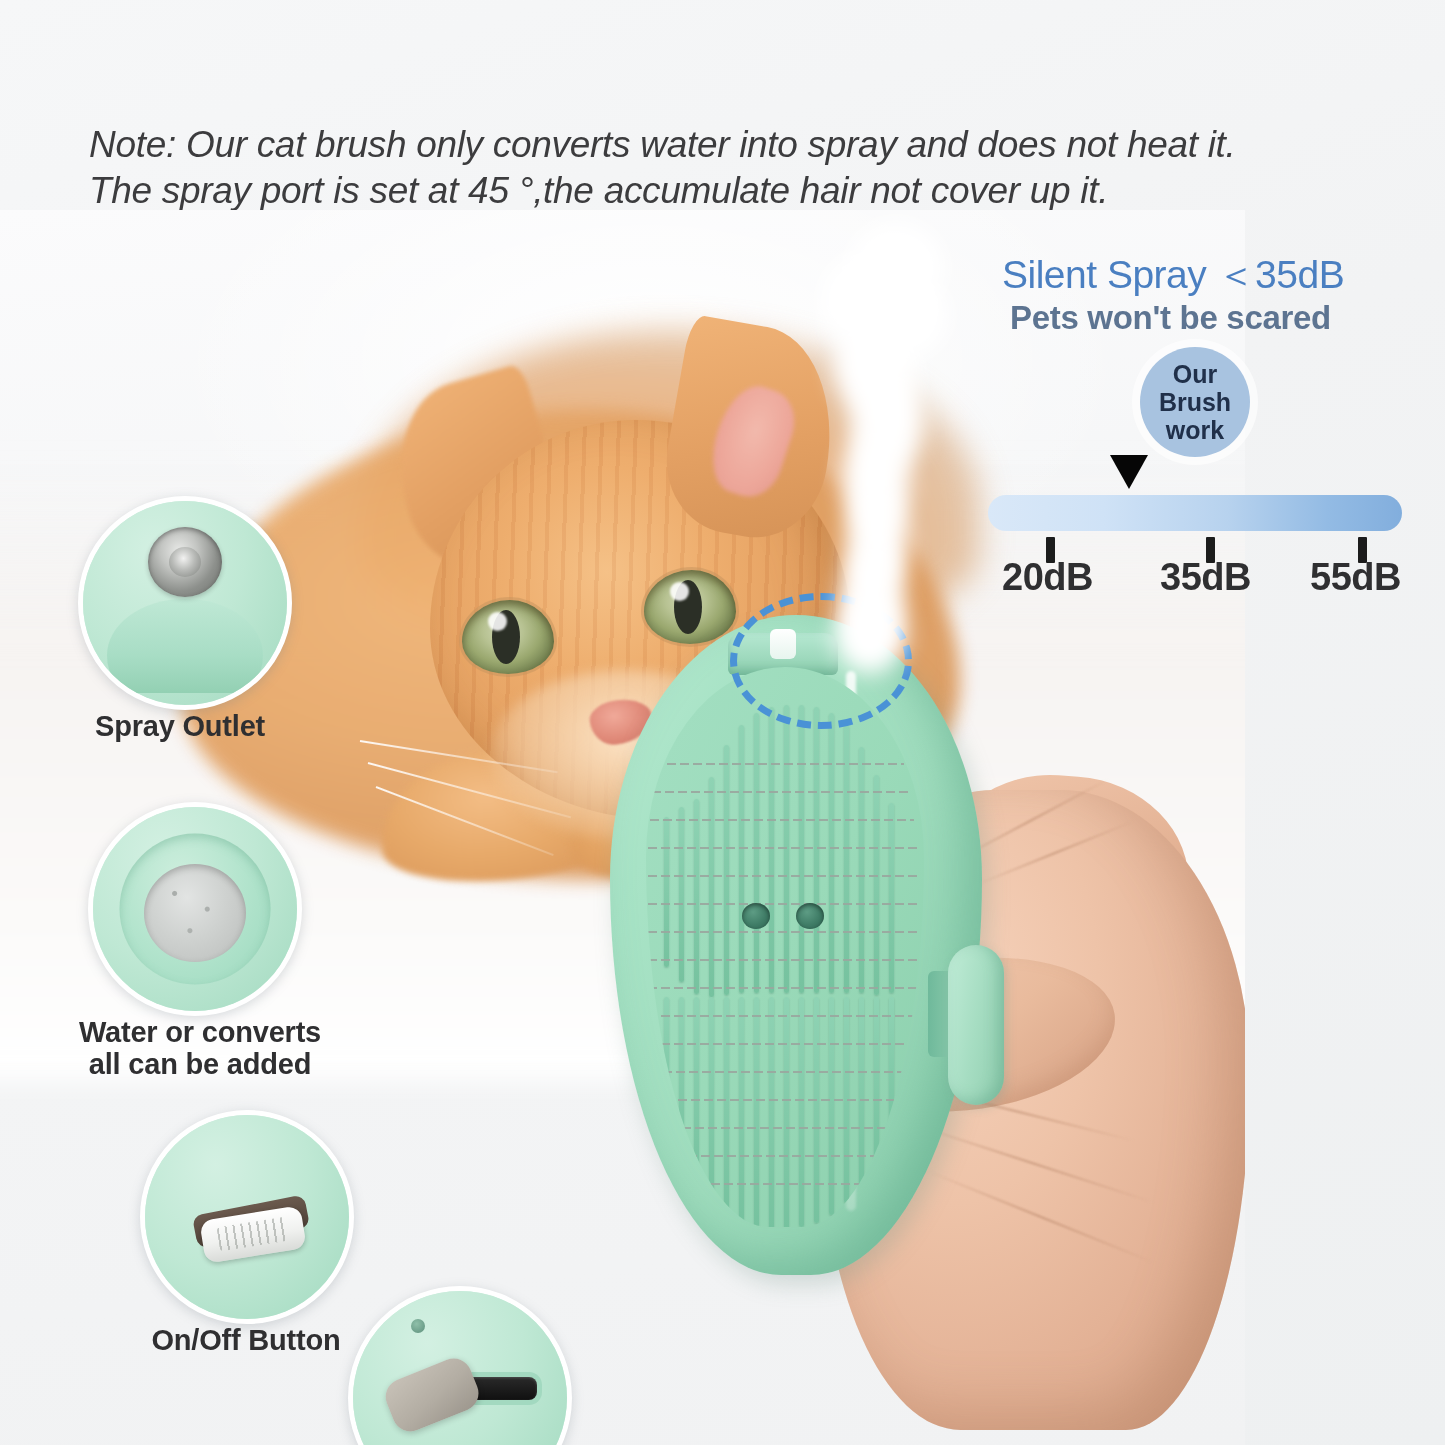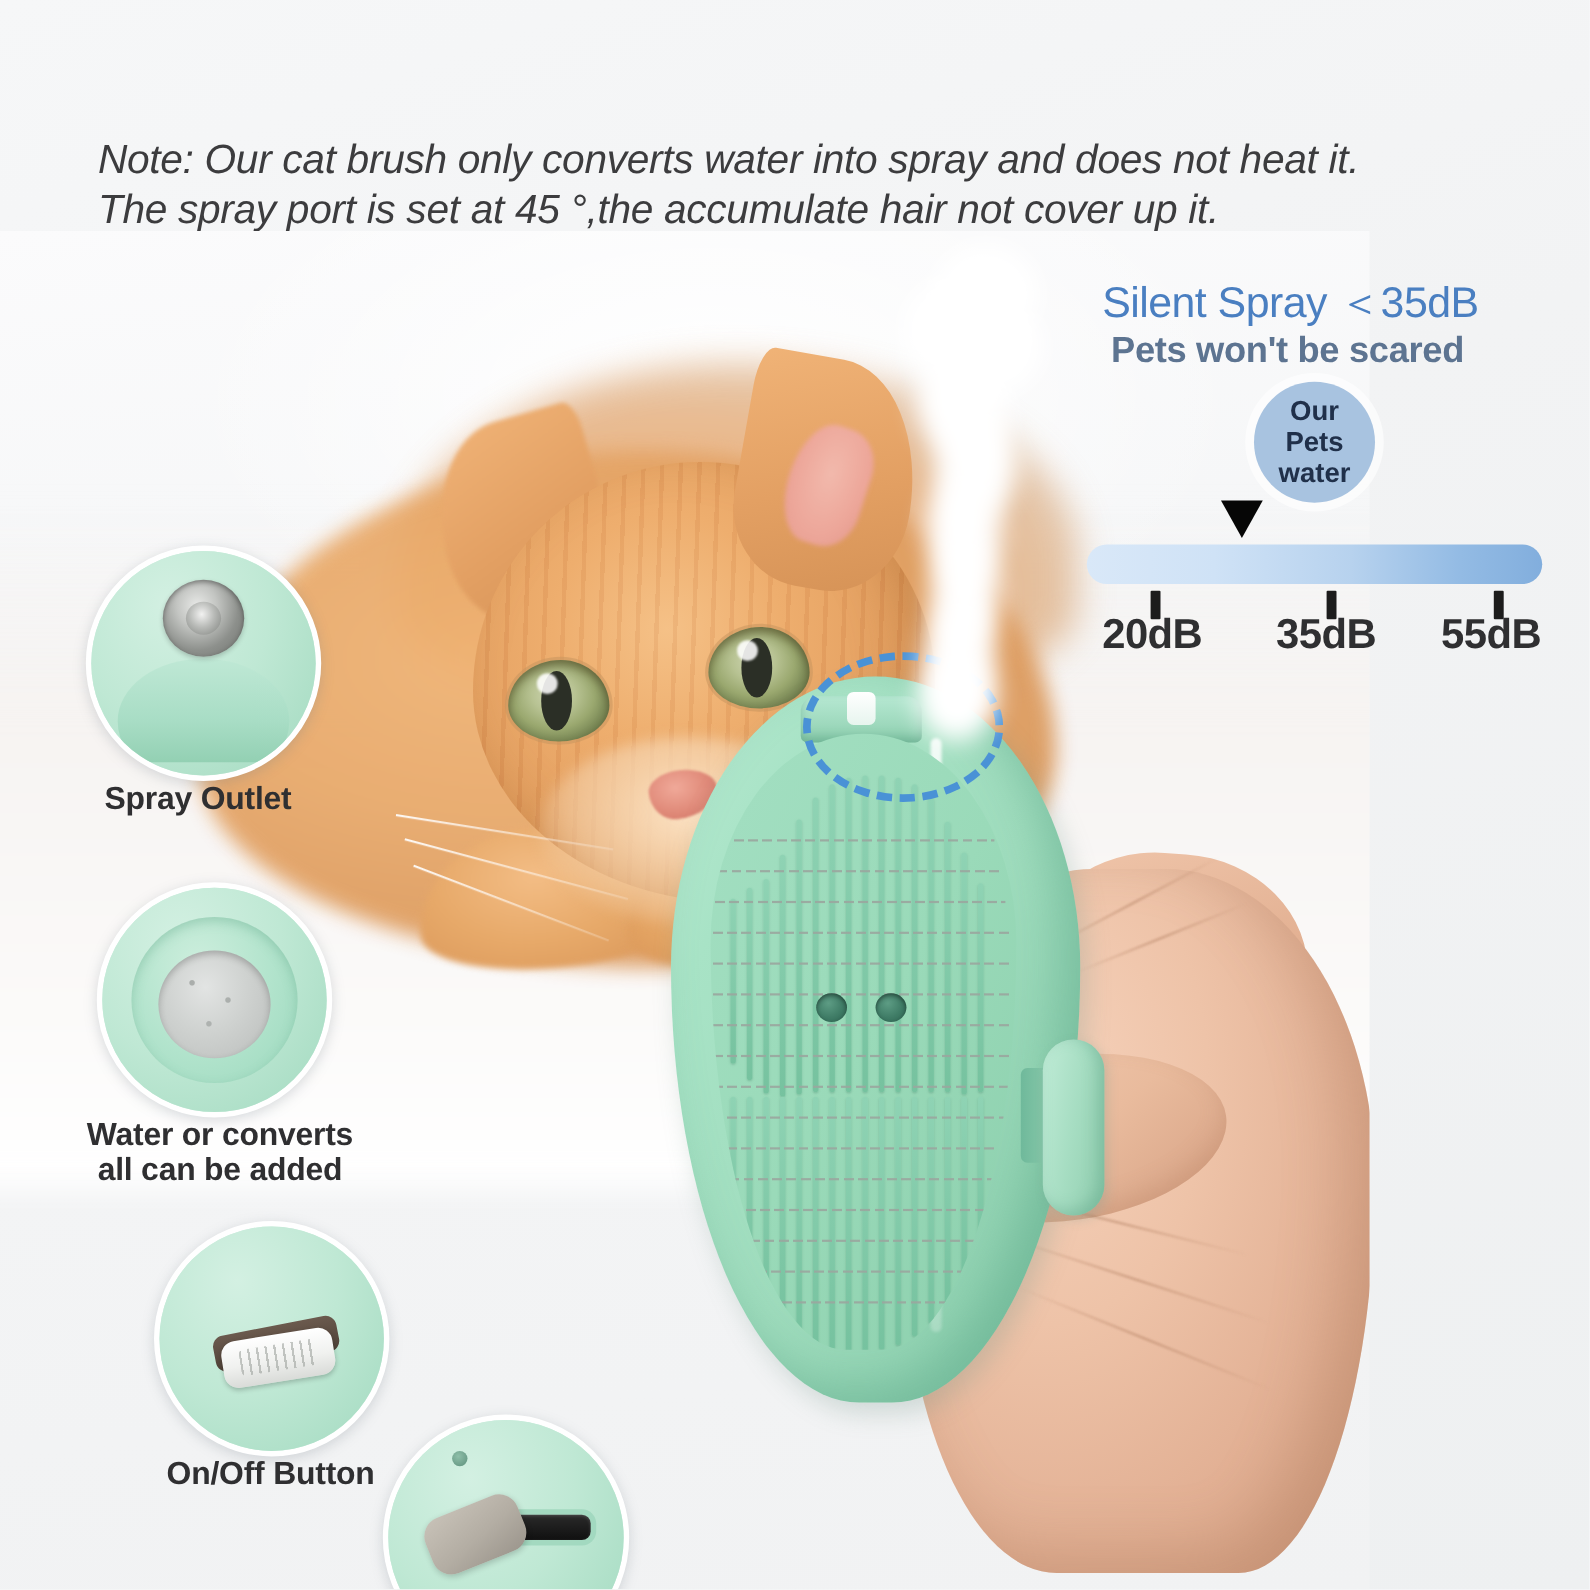--- a/index.html
+++ b/index.html
@@ -386,22 +386,22 @@
     </div>
 
   </div>
 
   <div class="silent-title">Silent Spray ＜35dB</div>
   <div class="silent-sub">Pets won't be scared</div>
 
   <div class="bubble b2">
     <div>
       <div>Our</div>
-      <div>Pets</div>
-      <div>water</div>
+      <div>Brush</div>
+      <div>work</div>
     </div>
   </div>
 
   <div class="pointer"></div>
   <div class="scale-bar"></div>
   <div class="tick t1"></div>
   <div class="tick t2"></div>
   <div class="tick t3"></div>
   <div class="db d1">20dB</div>
   <div class="db d2">35dB</div>

